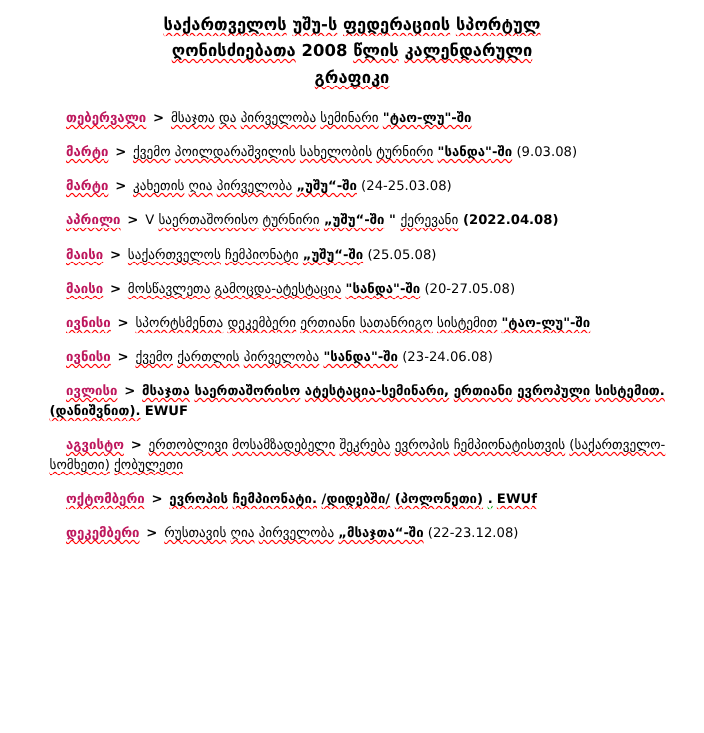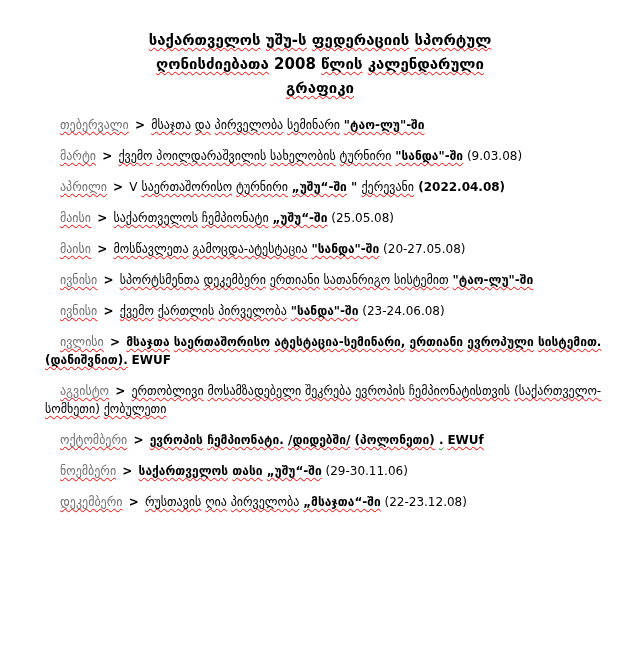--- a/index.html
+++ b/index.html
@@ -6,41 +6,41 @@
   body {
     width: 640px; height: 666px;
     background: #ffffff;
     font-family: "DejaVu Sans", sans-serif;
     color: #000000;
     overflow: hidden;
   }
   .page {
     box-sizing: border-box;
     width: 640px; height: 622px;
-    padding-top: 28px;
+    padding-top: 10px;
     background: #ffffff;
   }
   .title {
     text-align: center;
     font-weight: bold;
     font-size: 15px;
     line-height: 24px;
     margin: 0 60px 16px 60px;
   }
   .title .tline { display: block; }
   .events { }
   .event-row {
     font-size: 12px;
     line-height: 18px;
     margin: 0 22px 13px 45px;
     text-indent: 15px;
   }
   .month {
-    color: #737373;
-    font-weight: normal;
+    color: #be185d;
+    font-weight: bold;
   }
   .sep { font-weight: bold; padding: 0 2px; }
   .b { font-weight: bold; }
   .sq {
     text-decoration-line: underline;
     text-decoration-style: wavy;
     text-decoration-color: #ff0000;
     text-decoration-thickness: 1px;
     text-underline-offset: 2px;
     text-decoration-skip-ink: none;
@@ -59,24 +59,24 @@
 
 <div class="page">
   <div class="title" id="title">
       <span class="tline"><span><span class="sq">საქართველოს</span> <span class="sq">უშუ-ს</span> <span class="sq">ფედერაციის</span> <span class="sq">სპორტულ</span></span></span>
       <span class="tline"><span><span class="sq">ღონისძიებათა</span></span><span> 2008 </span><span><span class="sq">წლის</span> <span class="sq">კალენდარული</span></span></span>
       <span class="tline"><span><span class="sq">გრაფიკი</span></span></span>
     </div>
   <div class="events" id="events">
       <div class="event-row"><span class="month"><span class="sq">თებერვალი</span></span><span class="sep"> &gt; </span> <span><span><span class="sq">მსაჯთა</span> <span class="sq">და</span> <span class="sq">პირველობა</span> <span class="sq">სემინარი</span> </span><span class="b"><span class="sq">"ტაო-ლუ"-ში</span></span></span></div>
       <div class="event-row"><span class="month"><span class="sq">მარტი</span></span><span class="sep"> &gt; </span> <span><span><span class="sq">ქვემო</span> <span class="sq">პოილდარაშვილის</span> <span class="sq">სახელობის</span> <span class="sq">ტურნირი</span> </span><span class="b"><span class="sq">"სანდა"-ში</span></span><span> (9.03.08)</span></span></div>
+      <div class="event-row"><span class="month"><span class="sq">მარტი</span></span><span class="sep"> &gt; </span> <span><span><span class="sq">კახეთის</span> <span class="sq">ღია</span> <span class="sq">პირველობა</span> </span><span class="b"><span class="sq">„უშუ“-ში</span></span><span>    (24-25.03.08)</span></span></div>
       <div class="event-row"><span class="month"><span class="sq">აპრილი</span></span><span class="sep"> &gt; </span> <span><span>V </span><span><span class="sq">საერთაშორისო</span> <span class="sq">ტურნირი</span> </span><span class="b"><span class="sq">„უშუ“-ში</span> </span><span class="b">" </span><span><span class="sq">ქერევანი</span></span><span class="b"> (2022.04.08)</span></span></div>
       <div class="event-row"><span class="month"><span class="sq">მაისი</span></span><span class="sep"> &gt; </span> <span><span><span class="sq">საქართველოს</span> <span class="sq">ჩემპიონატი</span> </span><span class="b"><span class="sq">„უშუ“-ში</span></span><span>   (25.05.08)</span></span></div>
       <div class="event-row"><span class="month"><span class="sq">მაისი</span></span><span class="sep"> &gt; </span> <span><span><span class="sq">მოსწავლეთა</span> <span class="sq">გამოცდა-ატესტაცია</span> </span><span class="b"><span class="sq">"სანდა"-ში</span></span><span>  (20-27.05.08)</span></span></div>
       <div class="event-row"><span class="month"><span class="sq">ივნისი</span></span><span class="sep"> &gt; </span> <span><span><span class="sq">სპორტსმენთა</span> <span class="sq">დეკემბერი</span> <span class="sq">ერთიანი</span> <span class="sq">სათანრიგო</span> <span class="sq">სისტემით</span> </span><span class="b"><span class="sq">"ტაო-ლუ"-ში</span></span></span></div>
       <div class="event-row"><span class="month"><span class="sq">ივნისი</span></span><span class="sep"> &gt; </span> <span><span><span class="sq">ქვემო</span> <span class="sq">ქართლის</span> <span class="sq">პირველობა</span> </span><span class="b"><span class="sq">"სანდა"-ში</span></span><span>  (23-24.06.08)</span></span></div>
       <div class="event-row"><span class="month"><span class="sq">ივლისი</span></span><span class="sep"> &gt; </span> <span><span class="b"><span class="sq">მსაჯთა</span> <span class="sq">საერთაშორისო</span> <span class="sq">ატესტაცია-სემინარი,</span> <span class="sq">ერთიანი</span> <span class="sq">ევროპული</span> <span class="sq">სისტემით.</span> <span class="sq">(დანიშვნით).</span></span><span>  </span><span class="b">EWUF</span></span></div>
       <div class="event-row"><span class="month"><span class="sq">აგვისტო</span></span><span class="sep"> &gt; </span> <span><span><span class="sq">ერთობლივი</span> <span class="sq">მოსამზადებელი</span> <span class="sq">შეკრება</span> <span class="sq">ევროპის</span> <span class="sq">ჩემპიონატისთვის</span> <span class="sq">(საქართველო-სომხეთი)</span> <span class="sq">ქობულეთი</span></span></span></div>
       <div class="event-row"><span class="month"><span class="sq">ოქტომბერი</span></span><span class="sep"> &gt; </span> <span><span class="b"><span class="sq">ევროპის</span> <span class="sq">ჩემპიონატი.</span> <span class="sq">/დიდებში/</span> <span class="sq">(პოლონეთი)</span></span><span class="b"> <span class="sqg">.</span></span><span>  </span><span class="b"><span class="sq">EWUf</span></span></span></div>
-      <div class="event-row"><span class="month"><span class="sq">ნოემბერი</span></span><span class="sep"> &gt; </span> <span><span class="b"><span class="sq">საქართველოს</span> <span class="sq">თასი</span> </span><span class="b"><span class="sq">„უშუ“-ში</span></span><span> (29-30.11.06)</span></span></div>
       <div class="event-row"><span class="month"><span class="sq">დეკემბერი</span></span><span class="sep"> &gt; </span> <span><span><span class="sq">რუსთავის</span> <span class="sq">ღია</span> <span class="sq">პირველობა</span> </span><span class="b"><span class="sq">„მსაჯთა“-ში</span></span><span> (22-23.12.08)</span></span></div>
     </div>
 </div>
 
 </body></html>

